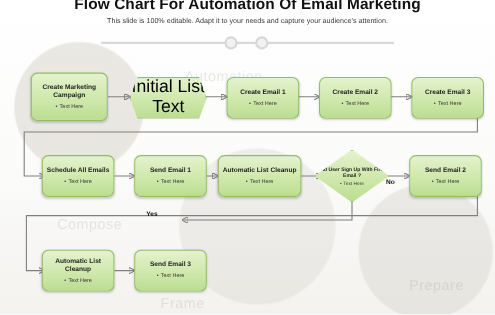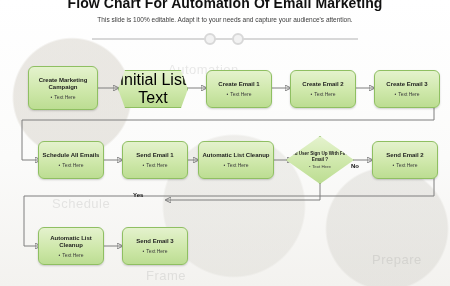--- a/index.html
+++ b/index.html
@@ -75,21 +75,21 @@
 
   svg.arrows{position:absolute;inset:0;width:450px;height:286px;}
   svg.arrows path,svg.arrows line{stroke:#7f7f7f;stroke-width:1;fill:none;}
 </style>
 </head>
 <body>
 
 <div class="bg-wash"></div>
 
 <div class="wm" style="left:168px;top:62px;">Automation</div>
-<div class="wm" style="left:52px;top:196px;">Schedule</div>
+<div class="wm" style="left:52px;top:196px;">Compose</div>
 <div class="wm" style="left:372px;top:252px;">Prepare</div>
 <div class="wm" style="left:146px;top:268px;">Frame</div>
 
 <div class="title">Flow Chart For Automation Of Email Marketing</div>
 <div class="subtitle">This slide is 100% editable. Adapt it to your needs and capture your audience's attention.</div>
 
 <div class="divider">
   <div class="line"></div>
   <div class="dot d1"></div>
   <div class="dot d2"></div>

